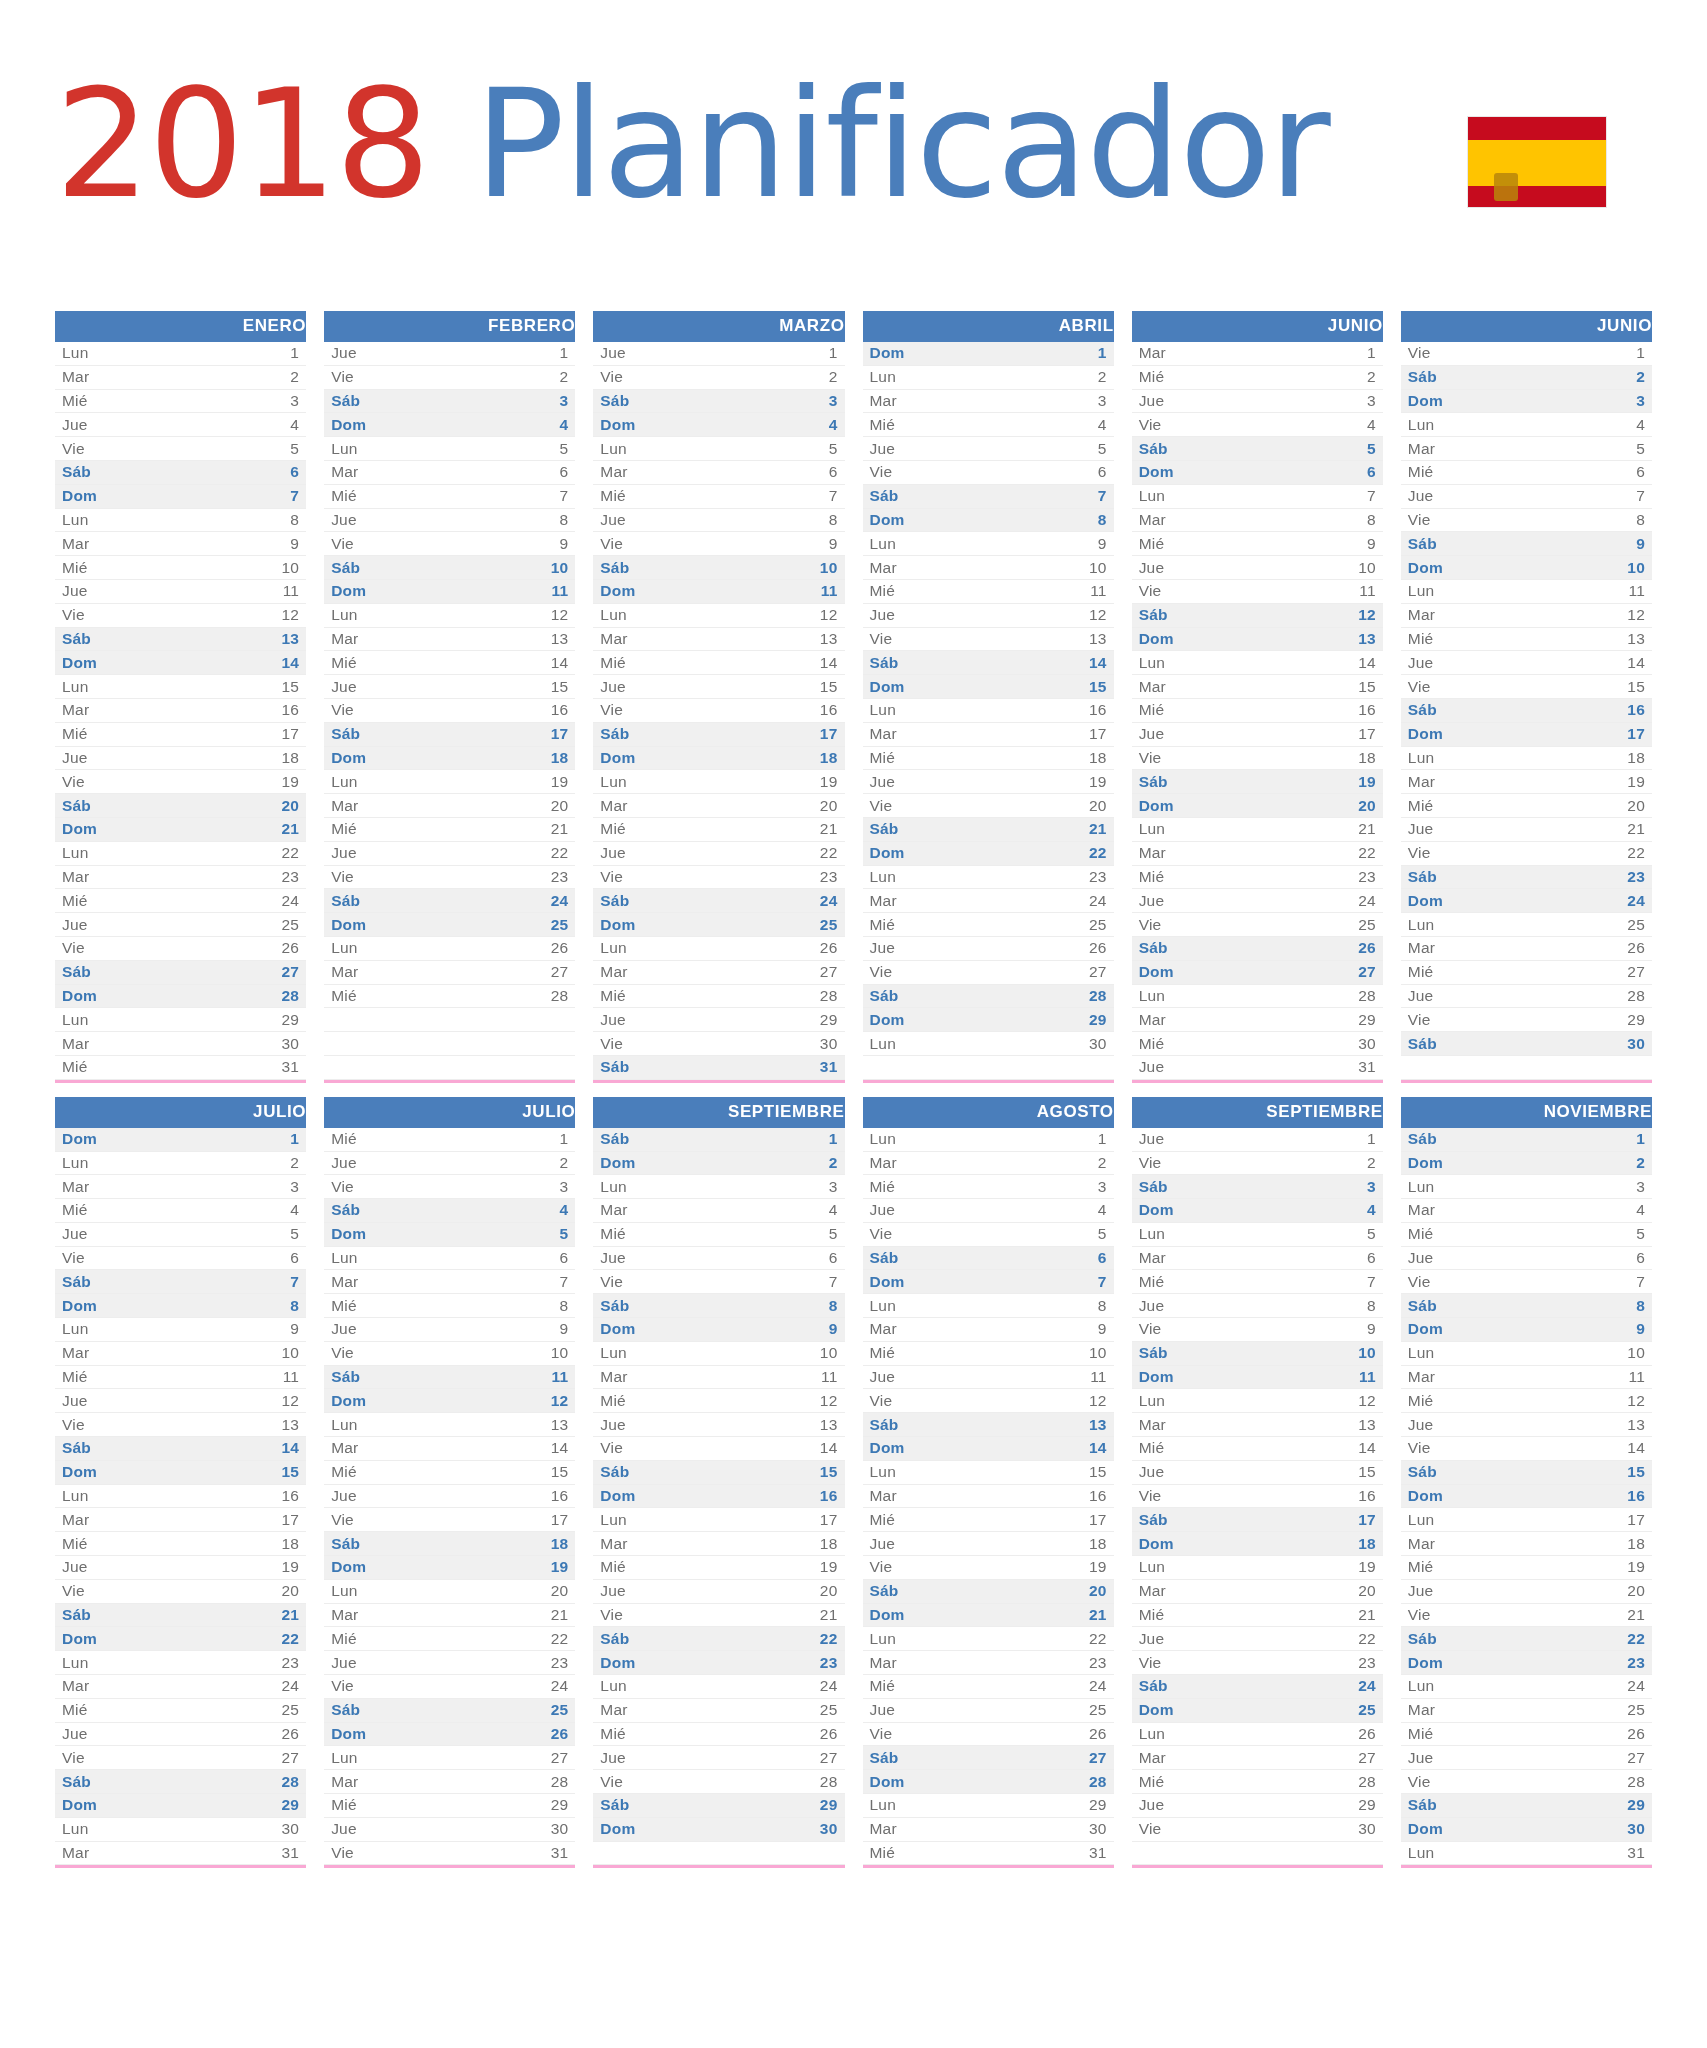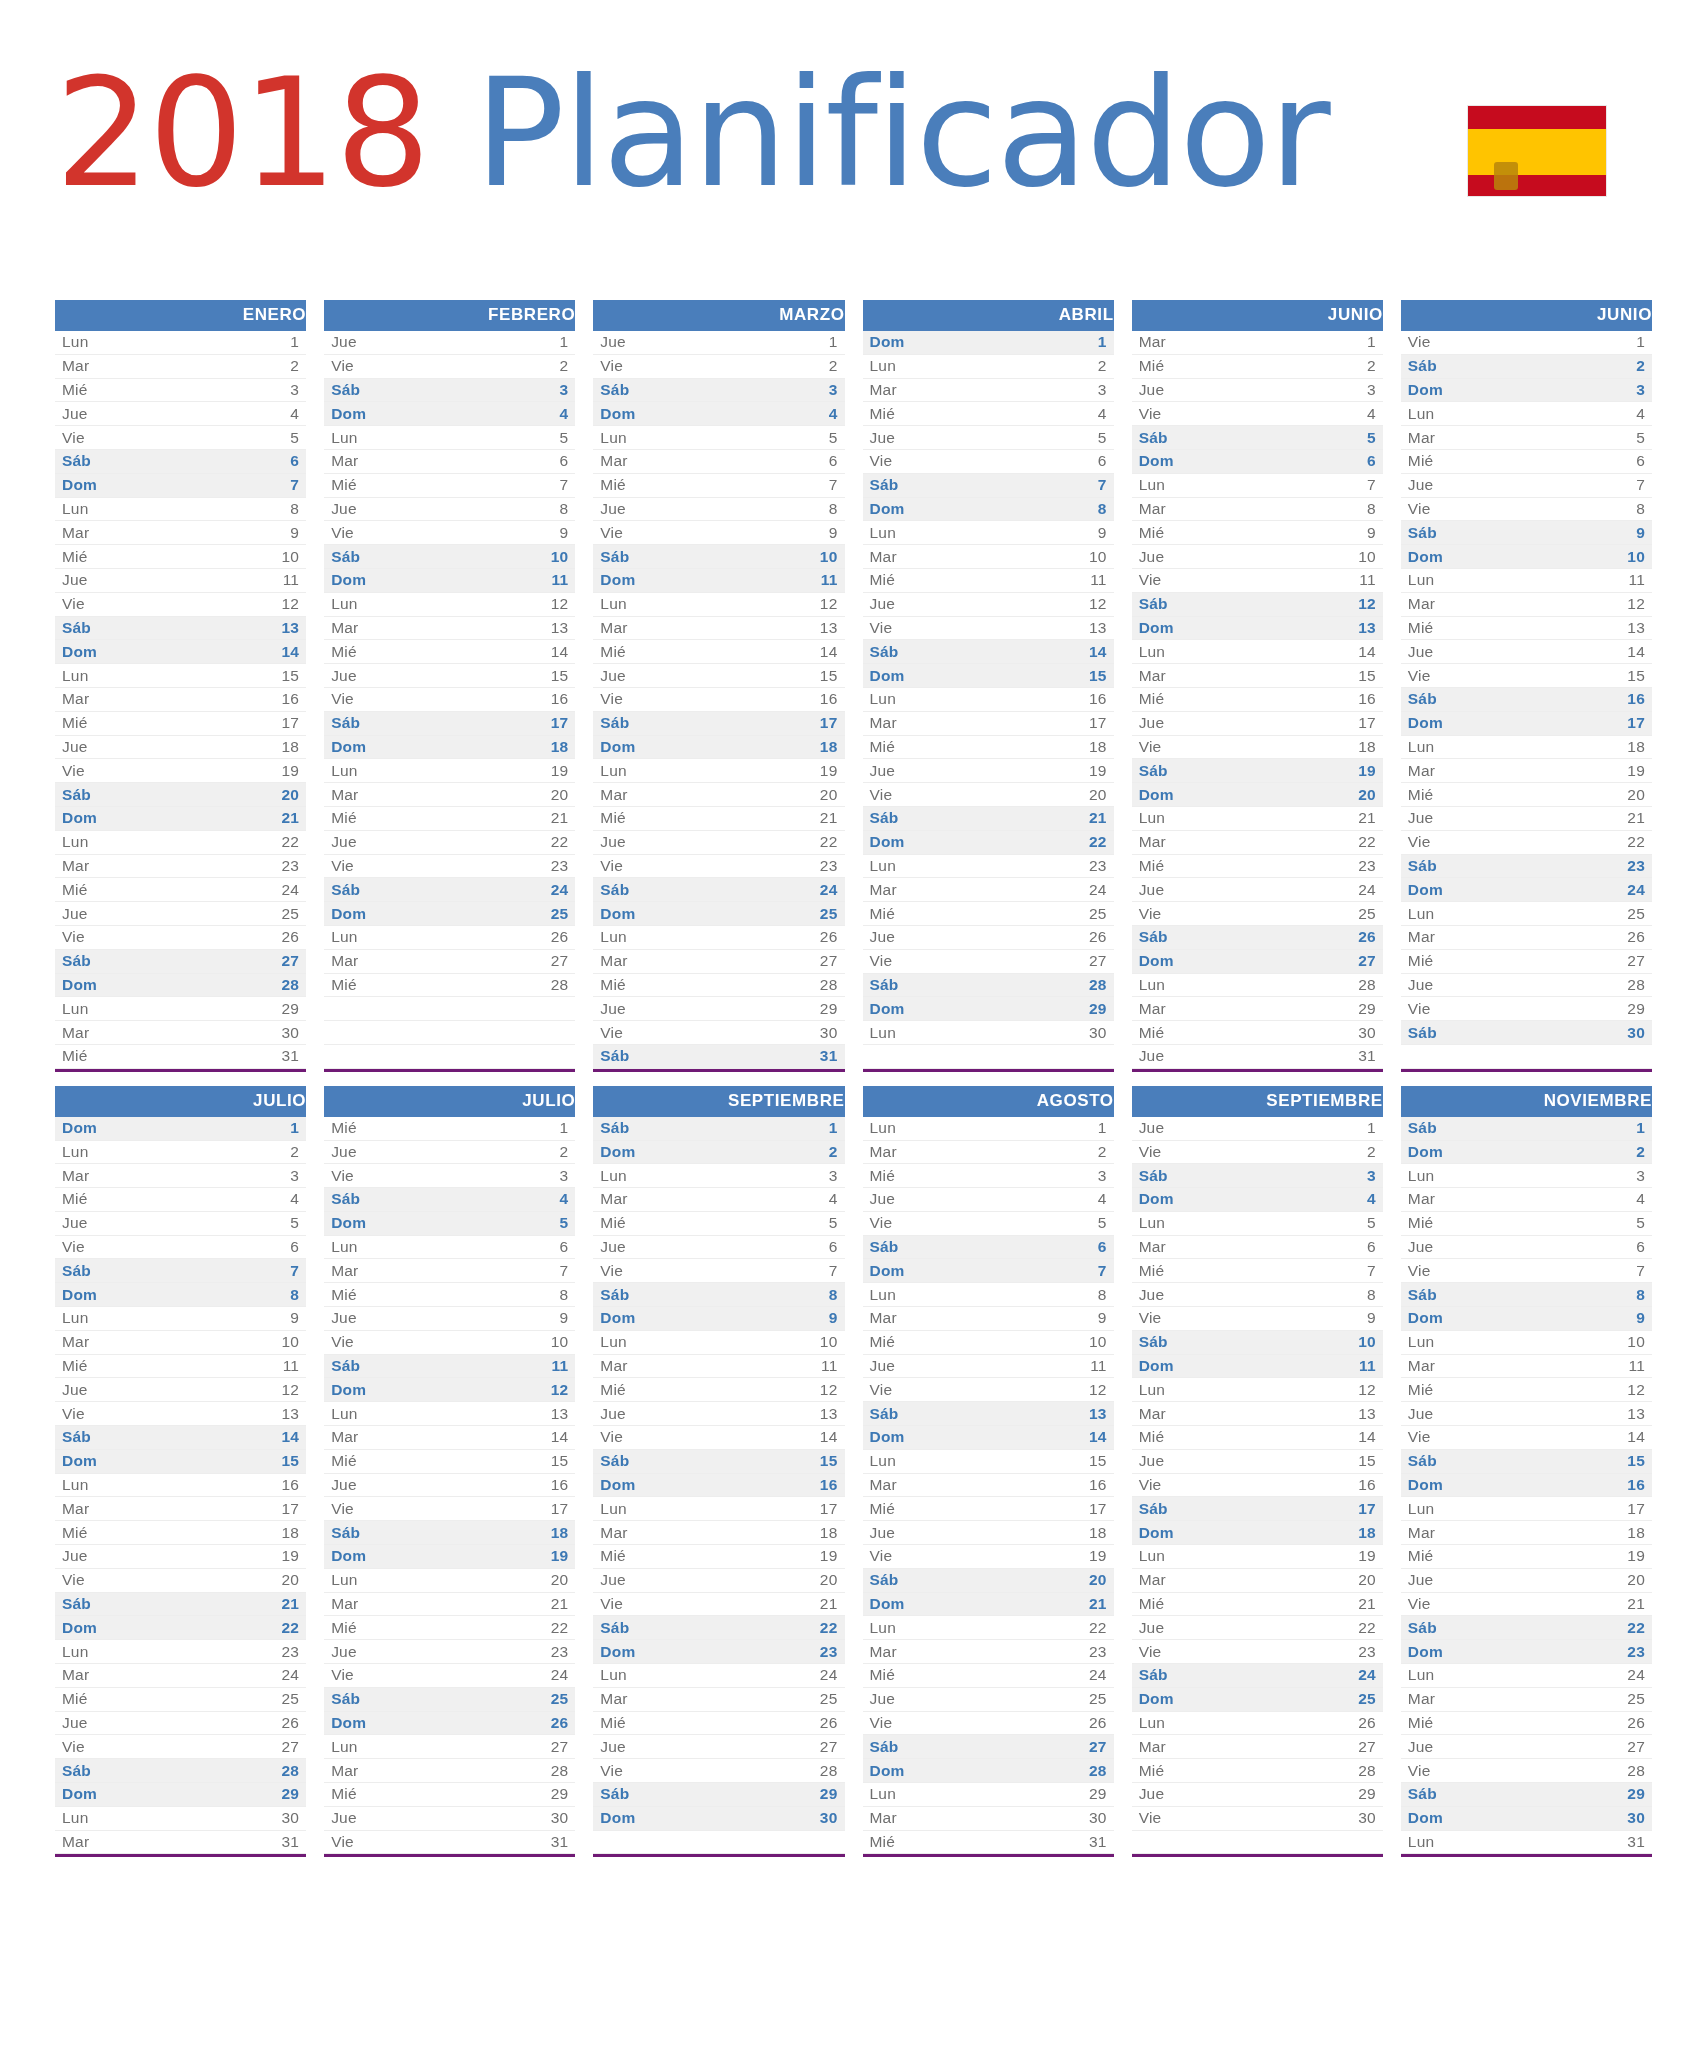--- a/index.html
+++ b/index.html
@@ -12,21 +12,21 @@
     height: 2048px;
     font-family: "Liberation Sans", sans-serif;
     position: relative;
     overflow: hidden;
   }
   .page {
     position: relative;
     width: 1707px;
     height: 2048px;
     box-sizing: border-box;
-    padding: 0 55px;
+    padding: 11px 55px;
   }
   
   .header {
     position: relative;
     height: 300px;
     display: flex;
     align-items: flex-start;
   }
   .title {
     margin: 0;
@@ -90,21 +90,21 @@
     background: #4a7ebb;
     color: #ffffff;
     text-align: right;
     font-size: 17px;
     font-weight: bold;
     letter-spacing: .6px;
     padding: 5px 0 6px;
     font-family: "Liberation Sans", sans-serif;
   }
   .days {
-    border-bottom: 3px solid #701a75;
+    border-bottom: 3px solid #f9a8d4;
   }
   .day {
     display: flex;
     justify-content: space-between;
     align-items: center;
     height: 23.8px;
     padding: 0 7px;
     font-size: 15.5px;
     color: #6f6f6f;
     box-sizing: border-box;

